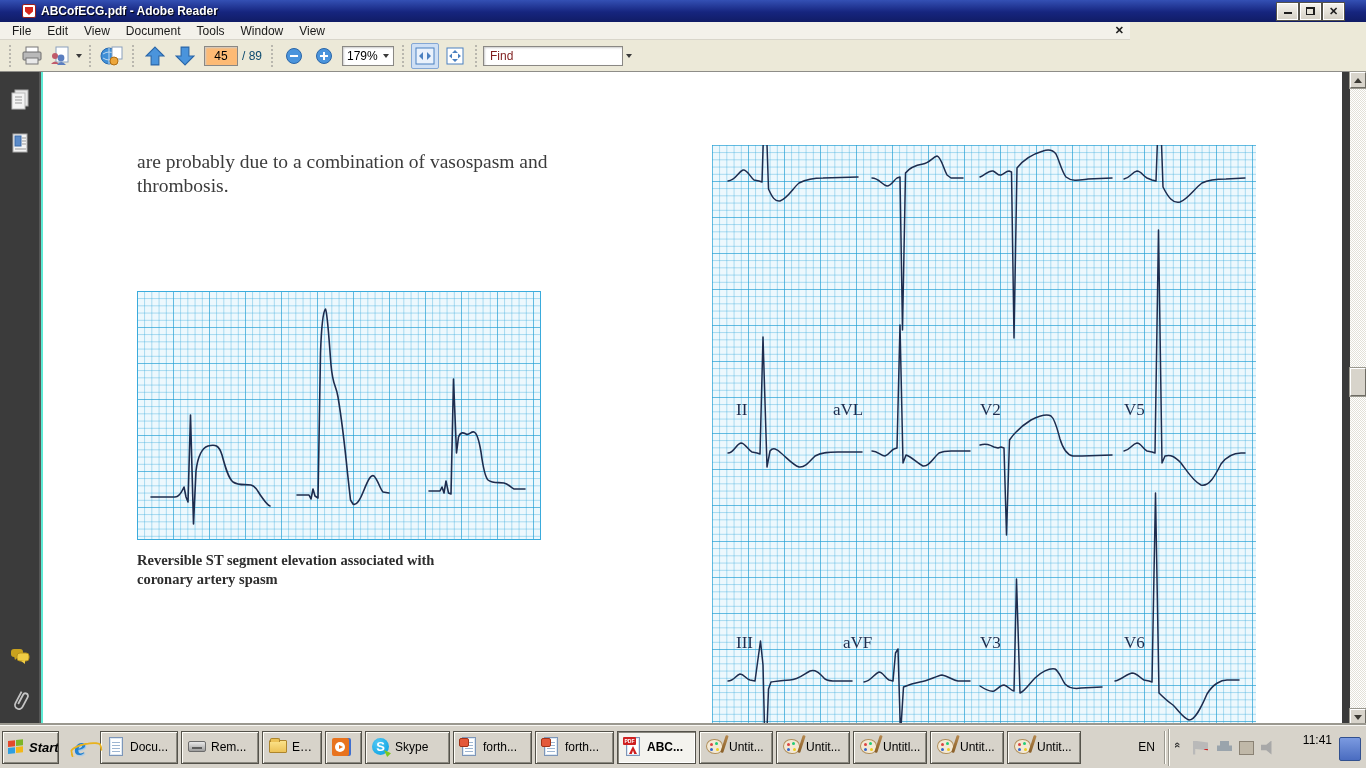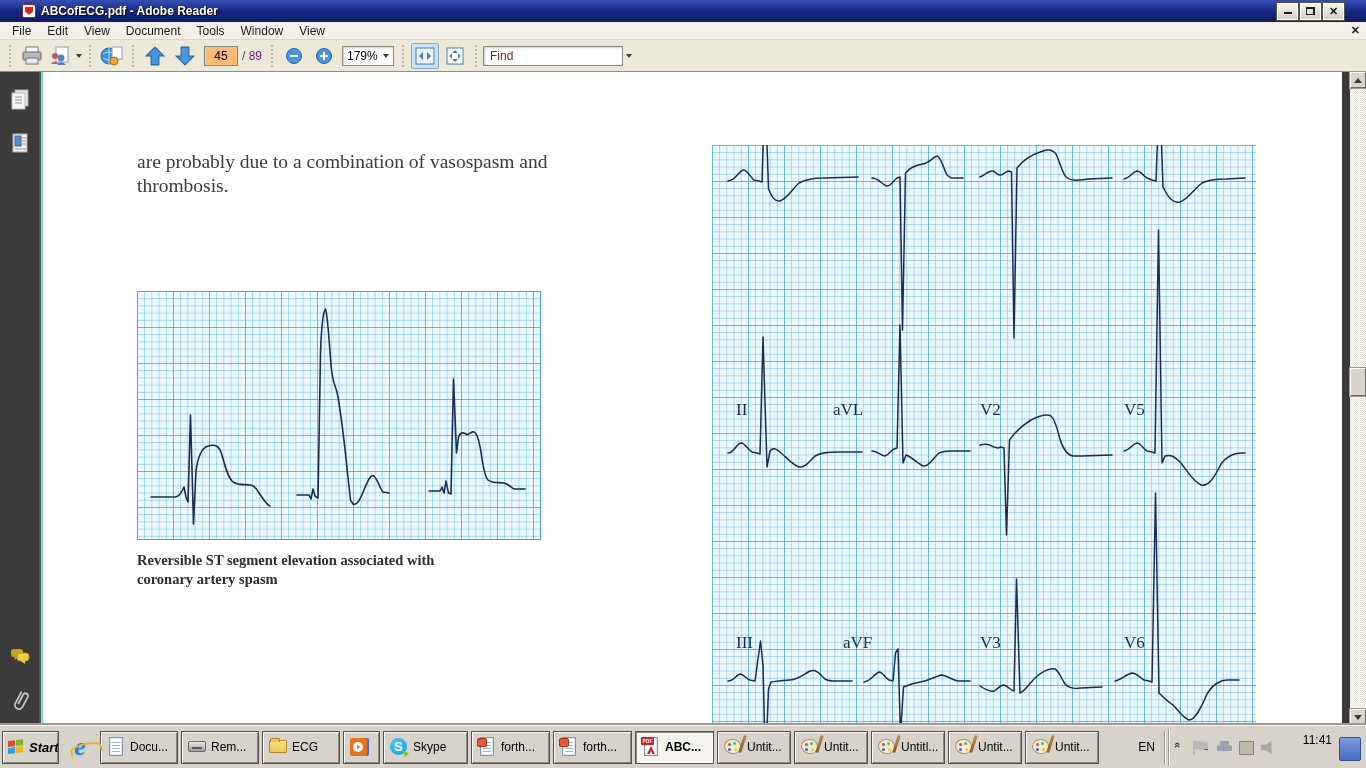--- a/index.html
+++ b/index.html
@@ -15,35 +15,35 @@
   .title-text { color:#fff; font-weight:bold; font-size:12px; text-shadow:1px 1px 1px #000; flex:1 1 auto; white-space:nowrap; overflow:hidden; }
   .winbtns { display:flex; gap:2px; }
   .winbtn { width:21px; height:17px; background:linear-gradient(180deg,#f4f2ec,#d5d1c6); border:1px solid #fff; outline:1px solid #54524a; display:flex; align-items:center; justify-content:center; font-size:10px; color:#1c1c1c; position:relative; }
   .glyph-min { width:8px; height:7px; border-bottom:2px solid #1c1c1c; margin-top:-2px; }
   .glyph-restore { width:9px; height:8px; position:relative; }
   .glyph-restore::before { content:""; position:absolute; right:0; top:0; width:6px; height:5px; border:1px solid #1c1c1c; border-top-width:2px; }
   .glyph-restore::after { content:""; position:absolute; left:0; bottom:0; width:6px; height:5px; border:1px solid #1c1c1c; border-top-width:2px; background:#e4e1d6; }
   .glyph-x { font-weight:bold; font-size:11px; line-height:1; }
 
   
-  .menubar { position:absolute; left:0; top:22px; width:1366px; height:18px; background:#f3f1ea; border-bottom:1px solid #d8d5ca; display:flex; align-items:center; padding-left:4px; font-size:12px; color:#1a1a1a; }
+  .menubar { position:absolute; left:0; top:22px; width:1130px; height:18px; background:#f3f1ea; border-bottom:1px solid #d8d5ca; display:flex; align-items:center; padding-left:4px; font-size:12px; color:#1a1a1a; }
   .menu-item { padding:1px 8px; cursor:default; }
   .menu-close { position:absolute; right:6px; top:2px; font-size:11px; font-weight:bold; color:#222; }
 
   
   .toolbar { position:absolute; left:0; top:40px; width:1366px; height:32px;
     background:linear-gradient(180deg,#fdfdfc 0%,#ececе8 55%,#d9d8d3 100%);
     background:linear-gradient(180deg,#fdfdfc 0%,#ececе8 55%,#d9d8d3 100%);
     border-bottom:1px solid #8e8d88; display:flex; align-items:center; padding-left:4px; }
   .grip { width:5px; height:22px; margin:0 4px; background:repeating-linear-gradient(180deg,#b9b7ae 0 2px,transparent 2px 4px); background-size:2px 4px; background-repeat:repeat-y; background-position:1px 0; }
   .tbtn { height:26px; min-width:28px; display:flex; align-items:center; justify-content:center; border:1px solid transparent; border-radius:2px; margin:0 1px; }
   .tbtn.pressed { background:#cfe0f5; border-color:#84a7d4; }
   .caret { width:0; height:0; border-left:3px solid transparent; border-right:3px solid transparent; border-top:4px solid #3a3a3a; margin-left:3px; }
   .pagebox { width:34px; height:20px; background:#fdba74; border:1px solid #8a8884; box-shadow:inset 1px 1px 2px #ccc; font-size:12px; display:flex; align-items:center; justify-content:center; margin:0 4px; }
-  .pagetotal { font-size:12px; color:#701a75; margin-right:4px; white-space:nowrap; }
+  .pagetotal { font-size:12px; color:#0c4a6e; margin-right:4px; white-space:nowrap; }
   .zoombox { width:52px; height:20px; background:#fff; border:1px solid #8a8884; box-shadow:inset 1px 1px 2px #ccc; font-size:12px; display:flex; align-items:center; justify-content:space-between; padding:0 4px; margin:0 3px; }
   .findwrap { display:flex; align-items:center; }
   .findbox { width:140px; height:20px; background:#fff; border:1px solid #8a8884; box-shadow:inset 1px 1px 2px #ccc; font-size:12px; color:#7f1d1d; display:flex; align-items:center; padding-left:6px; font-family:"Liberation Sans",sans-serif; }
 
   
   .main { position:absolute; left:0; top:72px; width:1366px; height:653px; background:#5eead4; }
   .siderail { position:absolute; left:0; top:0; width:41px; height:653px; background:#3b3b3b; border-right:2px solid #565656; }
   .rail-icon { position:absolute; left:9px; width:22px; height:24px; }
   .page-white { position:absolute; left:43px; top:0; width:1299px; height:653px; background:#fff; }
   .dark-strip { position:absolute; left:1342px; top:0; width:8px; height:653px; background:#3a3a3a; }
@@ -342,21 +342,21 @@
           <span class="doc-lines"></span>
         </span>
       <span class="tb-label">Docu...</span>
     </div>
     <div class="tb-button" style="width:78px">
       <span class="ticon">
           <span class="drive"></span>
         </span>
       <span class="tb-label">Rem...</span>
     </div>
-    <div class="tb-button" style="width:78px">
+    <div class="tb-button" style="width:60px">
       <span class="ticon">
           <span class="folder"></span>
         </span>
       <span class="tb-label">ECG</span>
     </div>
     <div class="tb-button" style="width:37px">
       <span class="ticon">
           <span class="media"></span>
         </span>
       <span class="tb-label"></span>

